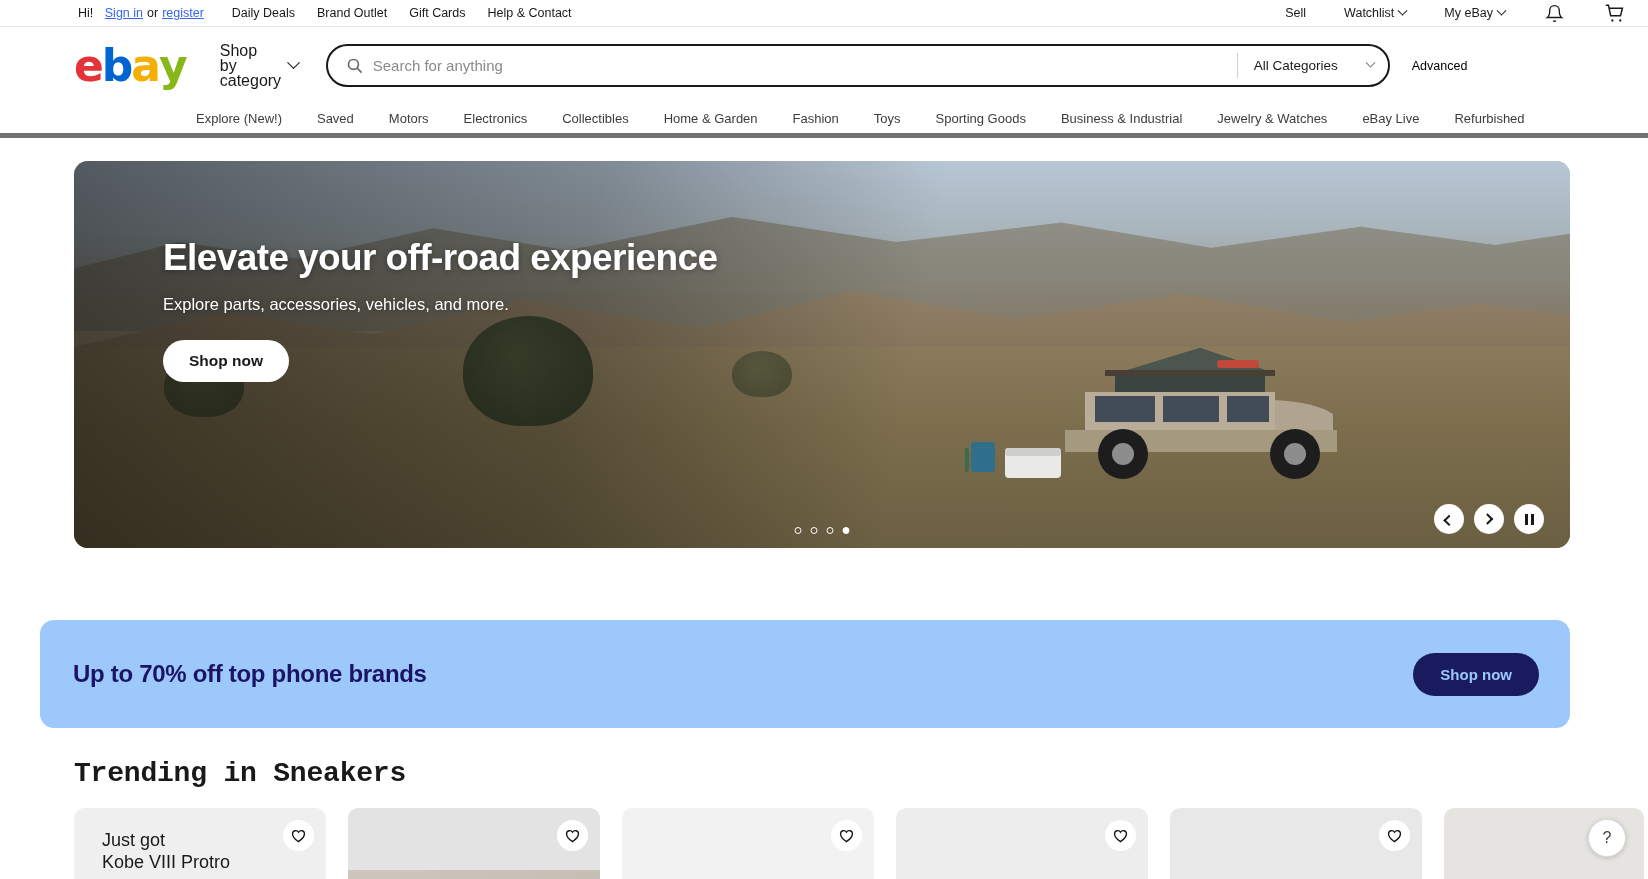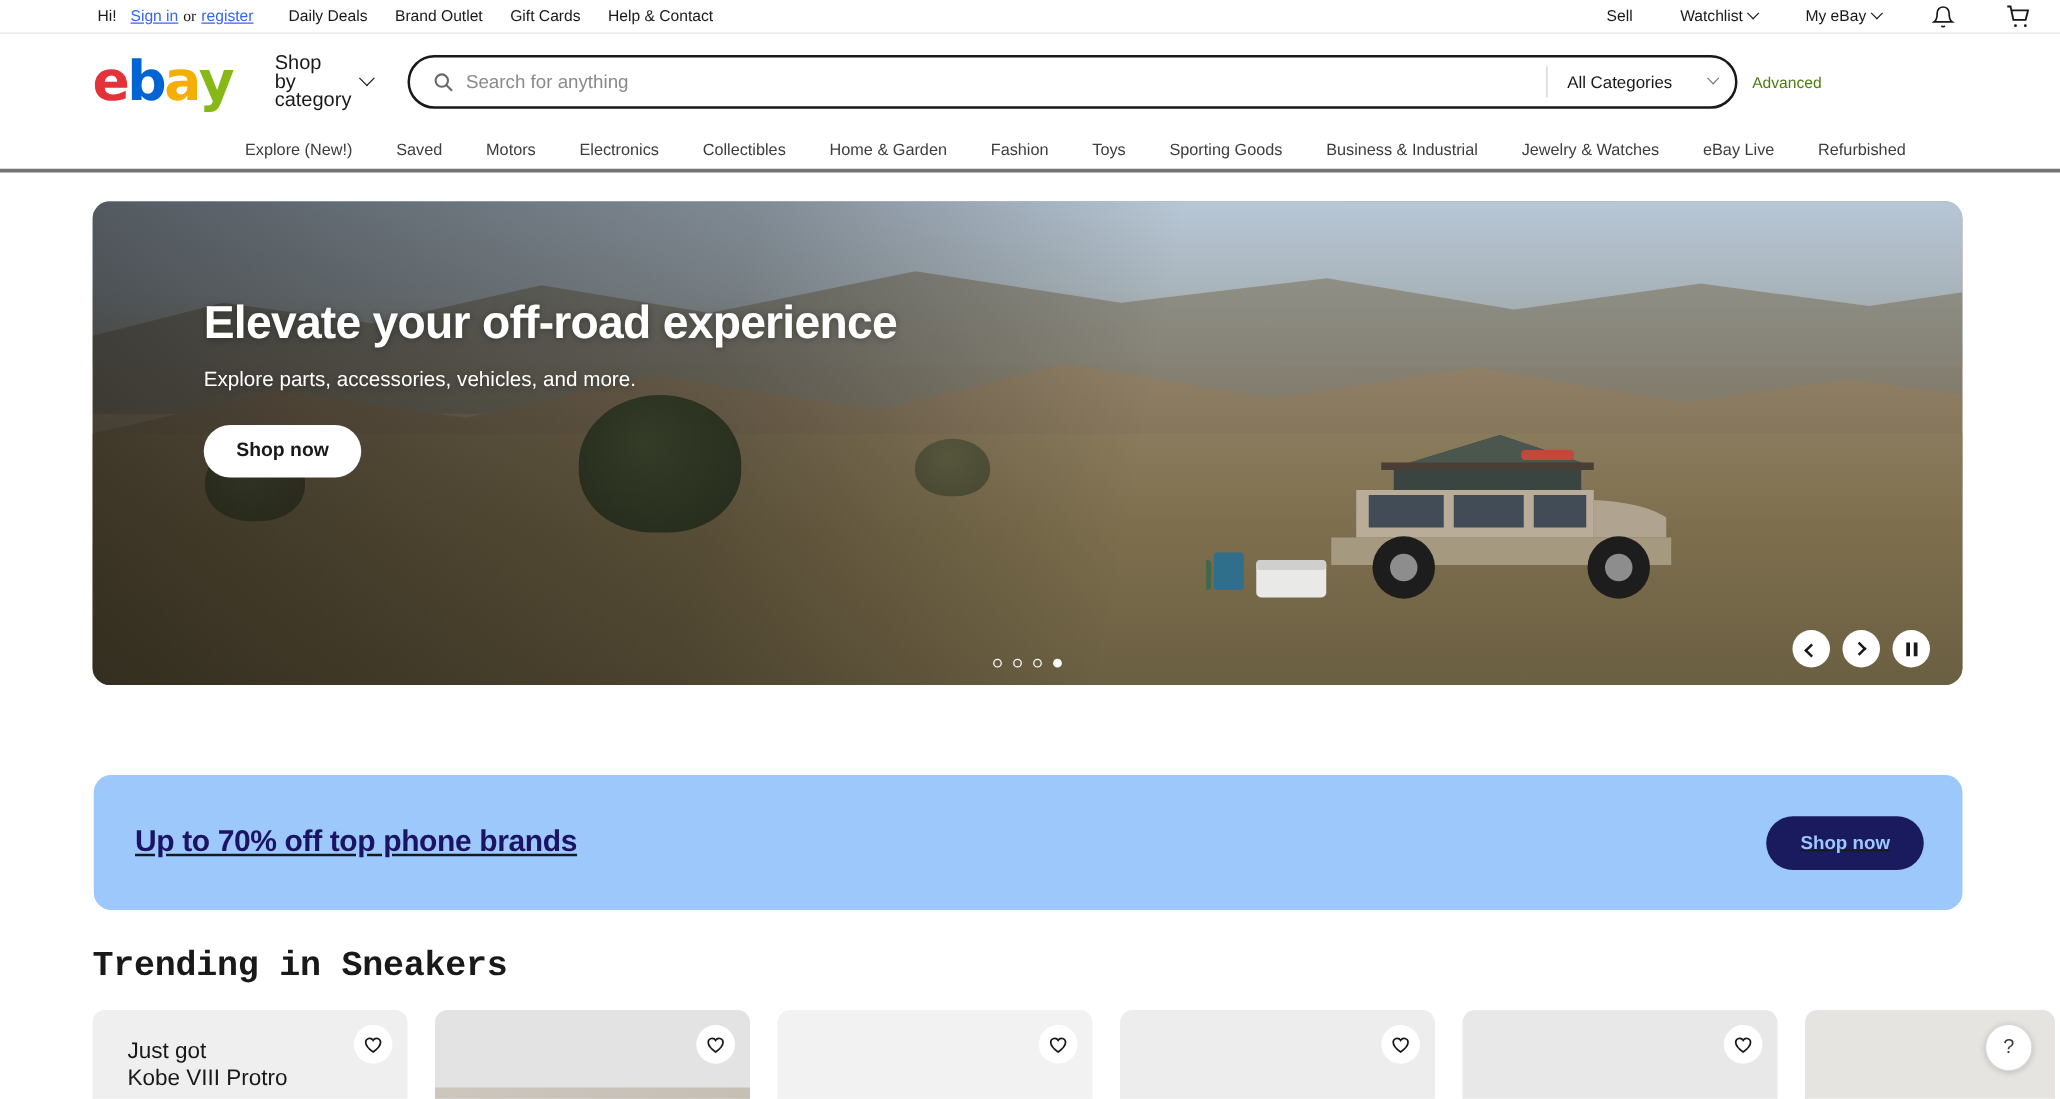--- a/index.html
+++ b/index.html
@@ -19,21 +19,21 @@
     font-size: 12.5px;
     border-bottom: 1px solid #e5e5e5;
   }
   .util-left { display: flex; align-items: center; gap: 0; }
   .greeting { color: #191919; margin-right: 0px; }
   .util-link {
     color: #191919; text-decoration: none; cursor: pointer;
     margin-right: 22px; white-space: nowrap;
   }
   .util-link.underlined { text-decoration: underline; color: #3665f3; margin-right: 0; }
-  .greet-sep { margin: 0 4px; font-family: Liberation Serif, serif; }
+  .greet-sep { margin: 0 4px; }
   .util-left .firstgroup { margin-right: 28px; display: flex; align-items: center; }
   .util-spacer { flex: 1; }
   .util-right { display: flex; align-items: center; gap: 12px; }
   .util-right .util-link { margin-right: 0; margin-left: 26px; }
   .caret {
     display: inline-block; width: 7px; height: 7px;
     border-right: 1.4px solid #191919; border-bottom: 1.4px solid #191919;
     transform: rotate(45deg) translate(-2px,-2px);
     margin-left: 5px; vertical-align: middle;
   }
@@ -84,30 +84,30 @@
   }
   .cat-select .caret {
     width: 7px; height: 7px; border-color: #767676; margin-left: 6px;
   }
   .search-btn {
     margin-left: 20px; width: 160px; height: 43px; border-radius: 999px;
     background: #3665f3; color: #fff; border: 0; cursor: pointer;
     font-size: 15px; font-weight: 700; font-family: "Liberation Sans", sans-serif;
   }
   .advanced {
-    margin-left: 12px; margin-right: 4px;
-    font-size: 12.5px; color: #4d7c0f; text-decoration: none; cursor: pointer;
+    margin-left: 22px; margin-right: 4px;
+    font-size: 12.5px; color: #000000; text-decoration: none; cursor: pointer;
   }
 
   
   .catnav {
     height: 34px; display: flex; align-items: center;
     padding-left: 196px; gap: 0;
     font-size: 13px; color: #3c3c3c;
-    border-bottom: 3px solid #737373;
+    border-bottom: 5px solid #737373;
   }
   .catnav a { color: #3c3c3c; text-decoration: none; cursor: pointer; margin-right: 35px; white-space: nowrap; }
 
   
   .hero-outer { padding: 23px 78px 0 74px; }
   .hero {
     position: relative; height: 387px; border-radius: 14px; overflow: hidden;
     background: linear-gradient(177deg,#9fb2c4 0%, #a39781 26%, #8d7f64 48%, #7e7150 66%, #6e6244 100%);
   }
   
@@ -183,21 +183,21 @@
   }
   .chev {
     width: 8px; height: 8px; border-top: 2px solid #191919; border-right: 2px solid #191919;
   }
   .chev.left  { transform: rotate(-135deg) translate(-1px,-1px); }
   .chev.right { transform: rotate(45deg) translate(-1px,1px); }
   .pause-bars { display: flex; gap: 3px; }
   .pause-bars i { display: block; width: 3px; height: 11px; background: #191919; }
 
   
-  .promo-outer { padding: 72px 78px 0 75px; text-decoration: underline; }
+  .promo-outer { padding: 72px 78px 0 40px; }
   .promo {
     height: 108px; border-radius: 14px; background: #9dc8fc;
     display: flex; align-items: center; justify-content: space-between;
     padding: 0 31px 0 33px;
   }
   .promo-title {
     font-size: 24px; font-weight: 700; color: #1b1464; letter-spacing: -0.3px;
   }
   .promo-btn {
     background: #191b5e; color: #9dc8fc; border: 0; border-radius: 999px;

